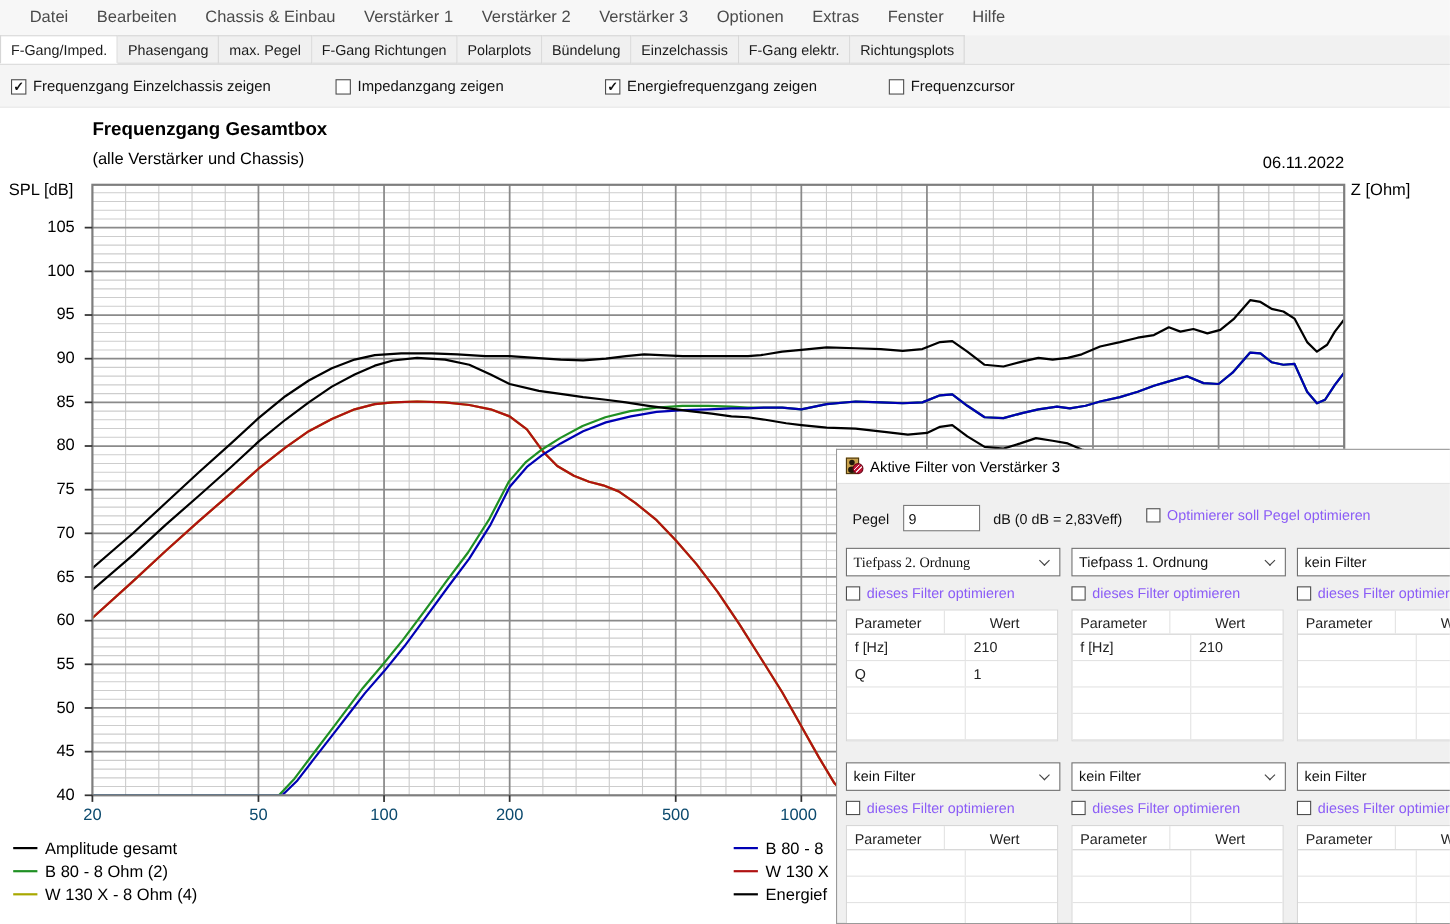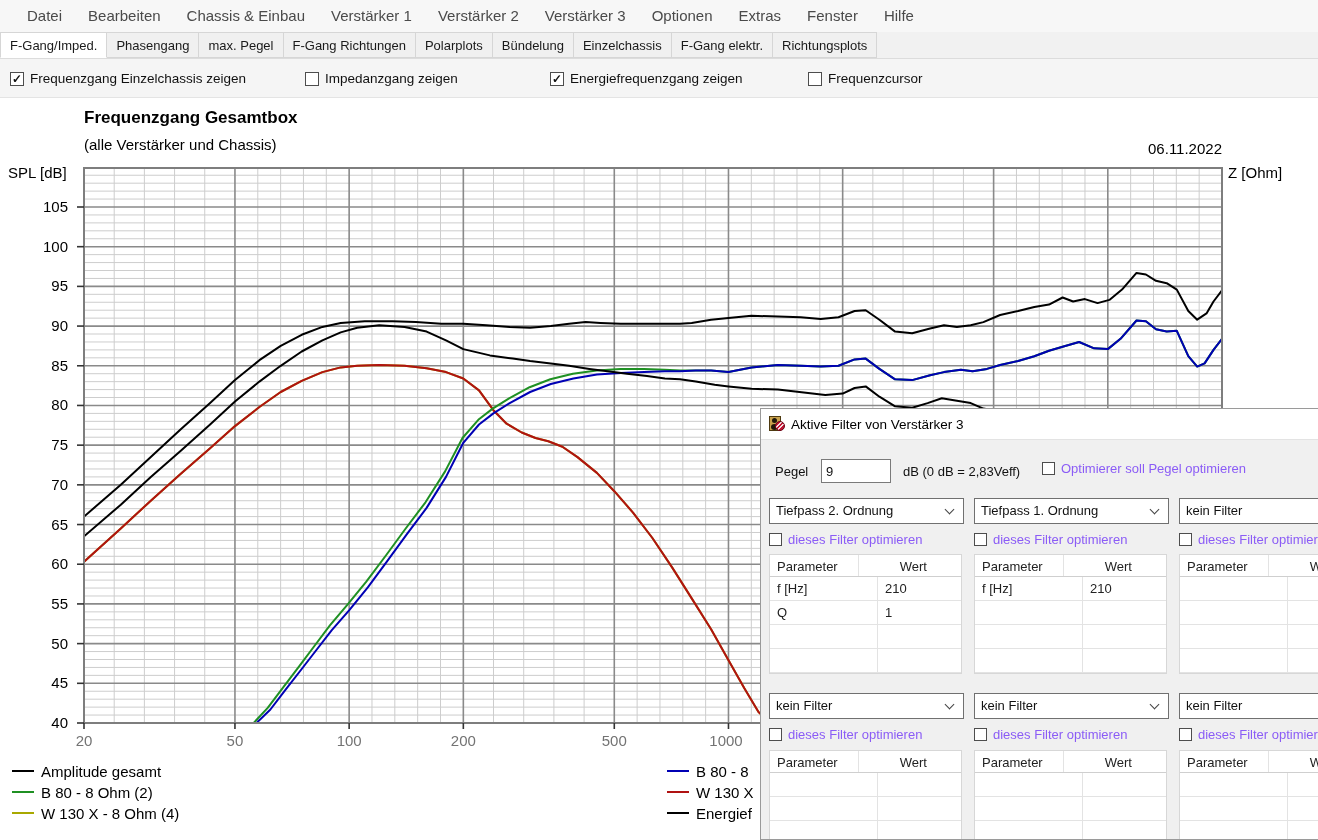--- a/index.html
+++ b/index.html
@@ -33,21 +33,21 @@
   
   .chart-region { position:absolute; left:0; top:98px; width:1318px; height:742px; background:#fff; }
   .chart-title   { position:absolute; left:84px; top:10px;  font-size:17px; font-weight:bold; color:#000; }
   .chart-subtitle{ position:absolute; left:84px; top:38px;  font-size:15px; color:#000; }
   .chart-date    { position:absolute; right:96px; top:42px; font-size:15px; color:#000; }
   .axis-title-left  { position:absolute; left:8px;    top:66px; font-size:15px; color:#000; }
   .axis-title-right { position:absolute; left:1228px; top:66px; font-size:15px; color:#000; }
   .plot-svg { position:absolute; left:0; top:0; width:1318px; height:742px; }
   .ytick-l { position:absolute; width:48px; left:20px; text-align:right; font-size:15px; color:#000; height:18px; line-height:18px; }
   .ytick-r { position:absolute; left:1231px; font-size:15px; color:#000; height:18px; line-height:18px; }
-  .xtick   { position:absolute; font-size:15px; color:#737373; transform:translateX(-50%); top:634px; }
+  .xtick   { position:absolute; font-size:15px; color:#0c4a6e; transform:translateX(-50%); top:634px; }
   .legend-row { position:absolute; display:flex; align-items:center; height:18px; }
   .legend-line { display:inline-block; width:22px; height:2px; }
   .legend-text { font-size:15px; color:#000; margin-left:7px; white-space:nowrap; }
 
   
   .dialog { position:absolute; left:760px; top:408px; width:558px; height:432px;
             background:#f0f0f0; border:1px solid #9a9a9a; border-right:none; overflow:hidden; z-index:10; }
   .dlg-titlebar { position:absolute; left:0; top:0; width:558px; height:31px; background:#ffffff;
                   border-bottom:1px solid #e3e3e3; }
   .dlg-title { position:absolute; left:30px; top:0; line-height:31px; font-size:13.5px; color:#000; }
@@ -355,21 +355,21 @@
     <span class="dlg-title">Aktive Filter von Verstärker 3</span>
   </div>
   <div class="dlg-label" style="left:14px; top:55px;">Pegel</div>
   <input class="dlg-input" type="text" value="9" style="">
   <div class="dlg-label" style="left:142px; top:55px;">dB (0 dB = 2,83Veff)</div>
   <div class="dcb-row" style="left:281px; top:52px;">
     <span class="dcb"></span>
     <span class="dcb-label">Optimierer soll Pegel optimieren</span>
   </div>
   <div id="filterCols">
-      <div class="dd" style="left: 8px; top: 89px;">
+      <div class="dd" style="left: 8px; top: 89px; font-family: Liberation Serif, serif;">
         <span class="dd-text">Tiefpass 2. Ordnung</span>
         <span class="chev"></span>
       </div>
       <div class="dcb-row" style="left: 8px; top: 123px;">
         <span class="dcb"></span>
         <span class="dcb-label">dieses Filter optimieren</span>
       </div>
       <div class="ftable" style="left: 8px; top: 145px;">
         <div class="frow fhead">
           <div class="fcell c1">Parameter</div>

